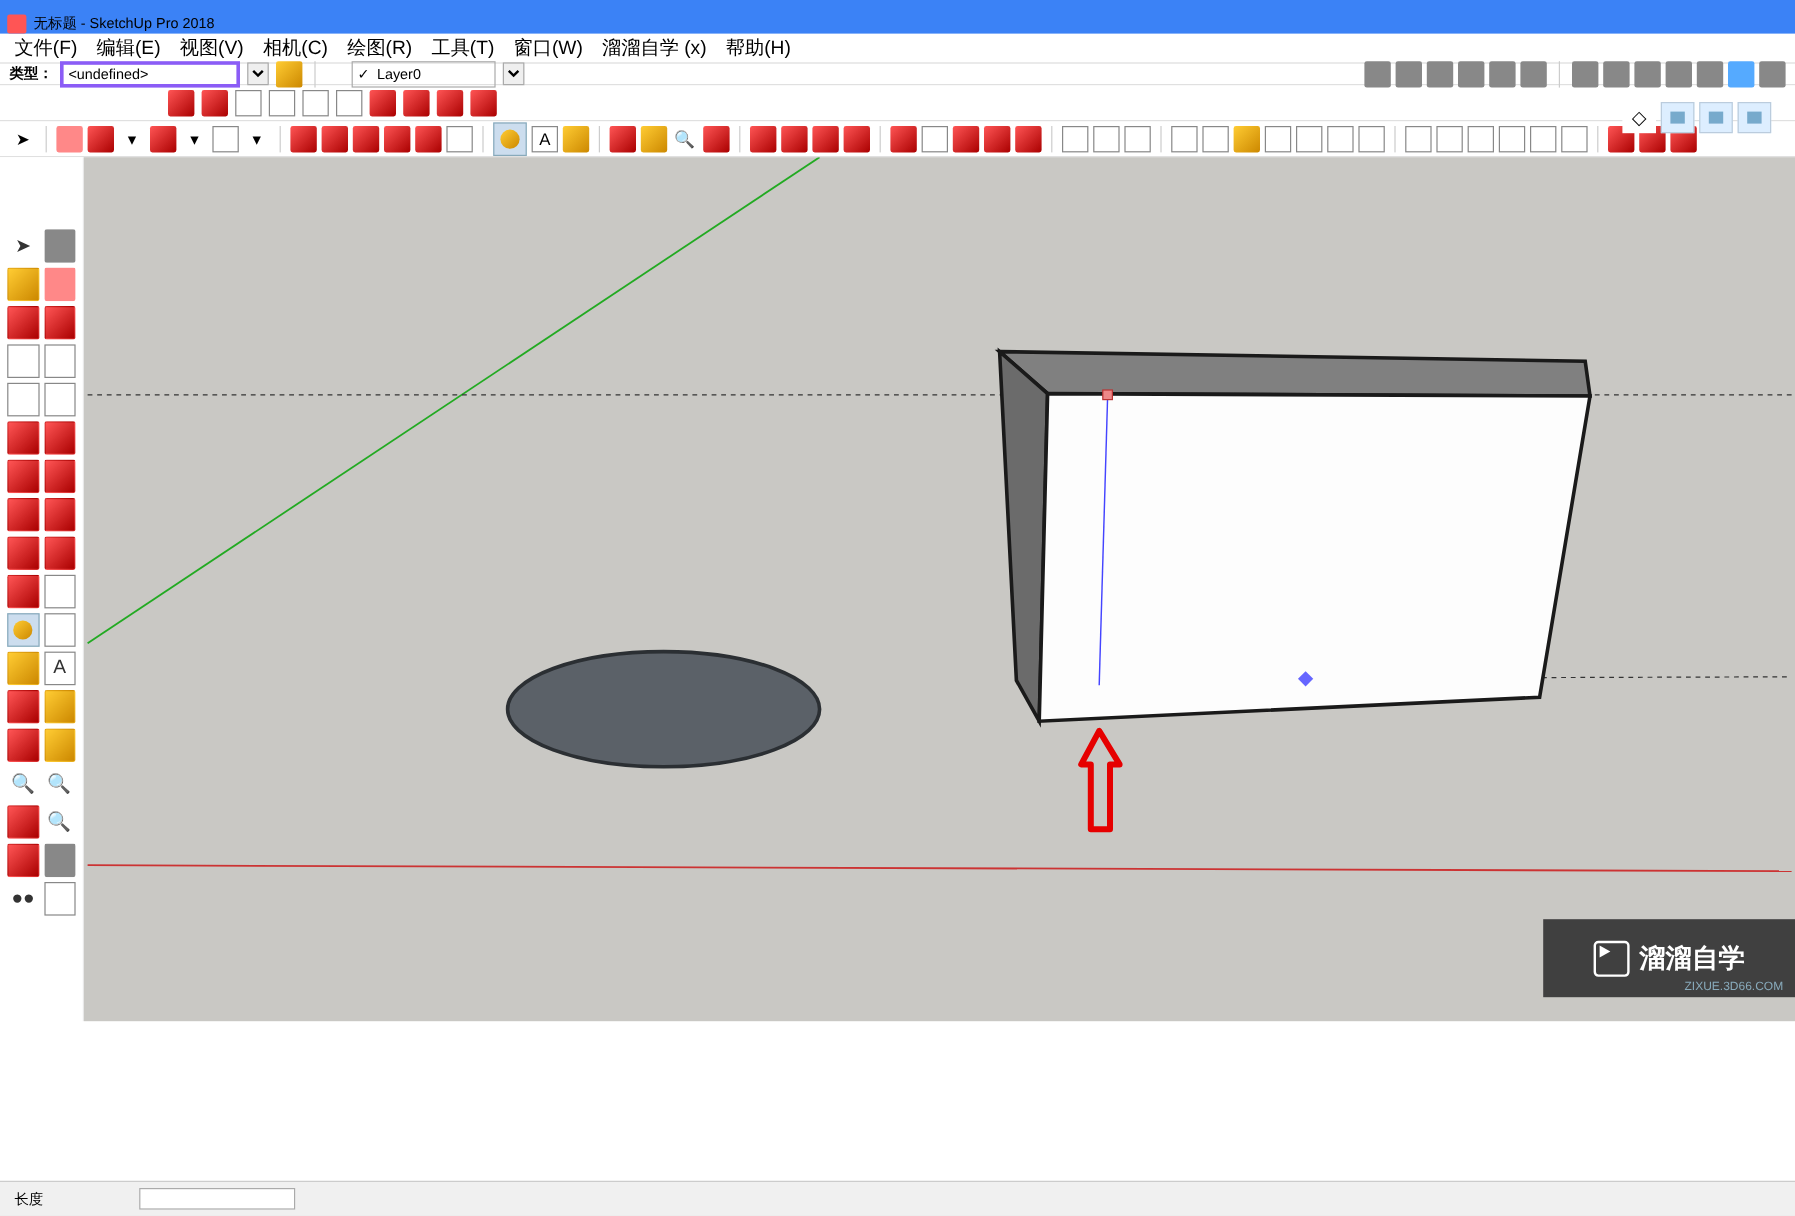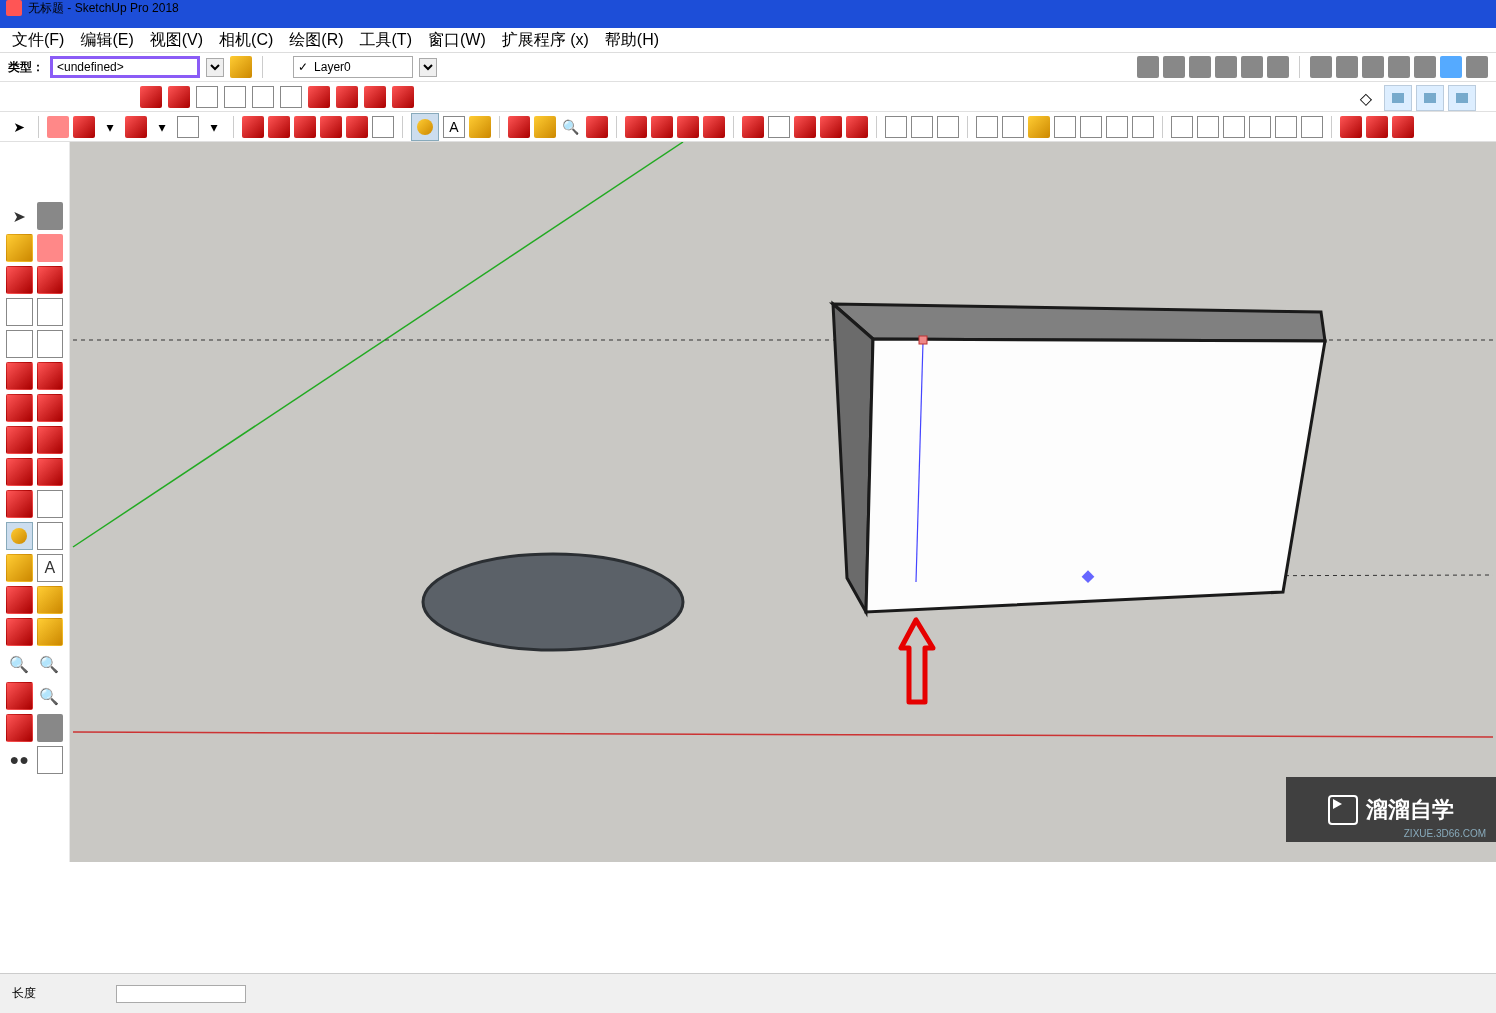--- a/index.html
+++ b/index.html
@@ -1,21 +1,21 @@
 <!DOCTYPE html>
 <html><head>
 <meta charset="utf-8">
 <style>
 * { margin: 0; padding: 0; box-sizing: border-box; font-family: "Microsoft YaHei", "SimSun", Arial, sans-serif; }
 body { width: 1496px; height: 1013px; background: #fff; overflow: hidden; }
-.titlebar { height: 28px; background: #1d4ed8; display: flex; align-items: flex-start; padding: 0 6px; font-size: 12px; }
+.titlebar { height: 28px; background: #3b82f6; display: flex; align-items: flex-end; padding: 0 6px; font-size: 12px; }
 .titlebar .app-icon { width: 16px; height: 16px; background: #f55; border-radius: 2px; margin-right: 6px; display: inline-block; }
 .menubar { height: 24px; display: flex; align-items: center; padding: 0 6px; font-size: 16px; gap: 4px; }
 .menubar span { padding: 2px 6px; cursor: default; }
-.topbar1 { height: 30px; border-top: 1px solid #ddd; border-bottom: 1px solid #e0e0e0; display: flex; align-items: center; padding: 0 8px; gap: 6px; }
+.topbar1 { height: 19px; border-top: 1px solid #ddd; border-bottom: 1px solid #e0e0e0; display: flex; align-items: center; padding: 0 8px; gap: 6px; }
 .type-label { font-size: 12px; font-weight: bold; }
 .type-select { width: 150px; height: 22px; border: 3px solid #8b5cf6; font-size: 12px; padding: 0 4px; }
 .layer-select { width: 120px; height: 22px; border: 1px solid #aaa; font-size: 12px; margin-left: 20px; display: flex; align-items: center; padding: 0 4px; }
 .layer-check { margin-right: 6px; color: #000; }
 .ico { width: 22px; height: 22px; display:inline-flex; align-items:center; justify-content:center; font-size:14px; }
 .ico-group { display: flex; gap: 4px; }
 .sep { width: 1px; height: 22px; background: #ccc; margin: 0 4px; }
 .topbar2 { height: 30px; display: flex; align-items: center; padding-left: 140px; gap: 6px; border-bottom: 1px solid #e0e0e0; }
 .topbar3 { height: 30px; display: flex; align-items: center; padding: 0 8px; gap: 4px; border-bottom: 1px solid #e0e0e0; flex-wrap: nowrap; overflow: hidden; }
 .view-icons { position: absolute; right: 20px; top: 85px; display: flex; gap: 4px; }
@@ -24,21 +24,21 @@
 
 .main { position: relative; height: 720px; display: flex; }
 .left-tools { width: 70px; background: #fff; padding: 60px 6px 6px 6px; display: flex; flex-direction: column; gap: 4px; border-right: 1px solid #e8e8e8; }
 .tool-row { display: flex; gap: 4px; }
 .tool { width: 28px; height: 28px; border: 1px solid transparent; display:flex; align-items:center; justify-content:center; font-size:16px; color:#333; }
 .tool.active { background: #cde; border: 1px solid #8ab; }
 
 .viewport { flex: 1; background: #c9c8c4; position: relative; overflow: hidden; }
 .viewport svg { width: 100%; height: 100%; display: block; }
 
-.statusbar { position: absolute; left:0; bottom:0; width:100%; height: 40px; background: #f0f0f0; display: flex; align-items: center; padding: 0 12px; font-size: 12px; border-top: 1px solid #ccc; }
+.statusbar { position: absolute; left:0; bottom:0; width:100%; height: 29px; background: #f0f0f0; display: flex; align-items: center; padding: 0 12px; font-size: 12px; border-top: 1px solid #ccc; }
 .status-input { width: 130px; height: 18px; border: 1px solid #aaa; background: #fff; margin-left: 80px; }
 
 .watermark { position: absolute; right:0; bottom: 20px; width: 210px; height: 65px; background: #404040; display:flex; align-items:center; justify-content:center; gap:8px; }
 .wm-play { width:30px; height:30px; border:2px solid #fff; border-radius:4px; display:flex; align-items:center; justify-content:center; }
 .wm-text { color:#fff; font-size:22px; font-weight:bold; }
 .wm-sub { position:absolute; bottom:3px; right:10px; color:#8ab; font-size:10px;margin-top:16px; }
 
 select.mini { width:18px; border:1px solid #aaa; }
 .ph-red { background: linear-gradient(135deg,#f55,#a00); border-radius:2px; }
 .ph-yellow { background: linear-gradient(135deg,#fc3,#c80); border-radius:2px; }
@@ -56,21 +56,21 @@
 </div>
 
 <div class="menubar">
   <span>文件(F)</span>
   <span>编辑(E)</span>
   <span>视图(V)</span>
   <span>相机(C)</span>
   <span>绘图(R)</span>
   <span>工具(T)</span>
   <span>窗口(W)</span>
-  <span>扩展程序 (x)</span>
+  <span>溜溜自学 (x)</span>
   <span>帮助(H)</span>
 </div>
 
 <div class="topbar1">
   <span class="type-label">类型：</span>
   <input class="type-select" value="&lt;undefined&gt;" style="">
   <select class="mini"></select>
   <span class="ico ph-yellow"></span>
   <div class="sep"></div>
   <div class="layer-select">

